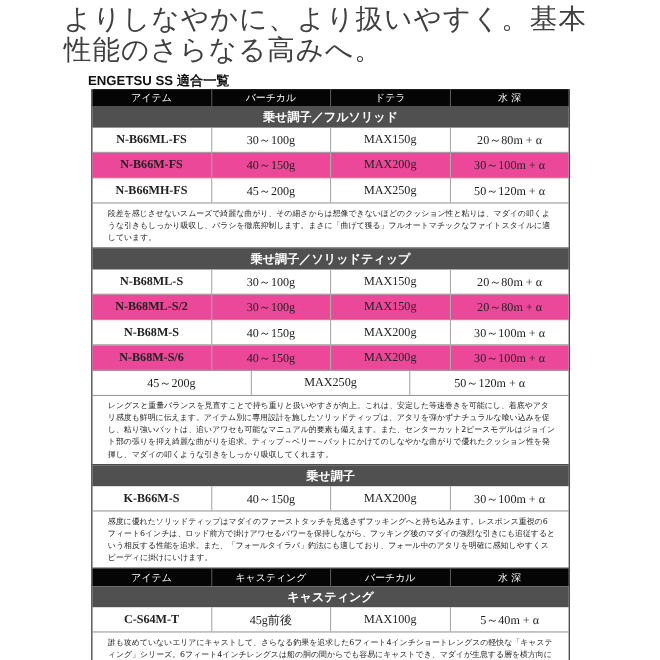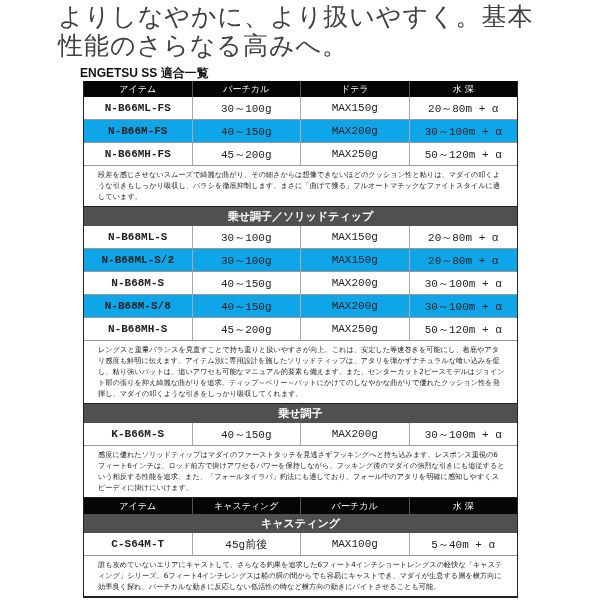--- a/index.html
+++ b/index.html
@@ -1,44 +1,45 @@
 <!DOCTYPE html>
 <html><head>
   <meta charset="utf-8">
   <style>
     html, body { margin:0; padding:0; background:#ffffff; }
     body { width:600px; height:600px; position:relative; overflow:hidden; font-family:"DejaVu Sans", sans-serif; color:#222; }
     .headline { position:absolute; left:58px; top:2px; width:480px; font-family:"DejaVu Serif", serif; font-size:25px; line-height:29px; color:#404040; letter-spacing:1px; }
     .subtitle { position:absolute; left:80px; top:65px; font-family:"Liberation Sans", sans-serif; font-weight:bold; font-size:12px; color:#111; }
     .table { position:absolute; left:83px; top:81px; width:433px; border:1px solid #222; border-top:none; }
     .row { display:flex; height:22px; border-bottom:1px solid #999; }
-    .row .c { flex:1; display:flex; align-items:center; justify-content:center; font-family:Liberation Mono, monospace; font-size:11px; color:#222; border-right:1px solid #aaa; }
+    .row .c { flex:1; display:flex; align-items:center; justify-content:center; font-family:Liberation Serif, serif; font-size:11px; color:#222; border-right:1px solid #aaa; }
     .row .c:last-child { border-right:none; }
     .row .c.item { font-weight:bold; }
-    .row.alt { background:#0ea5e9; }
+    .row.alt { background:#ec4899; }
     .hdr { display:flex; height:16px; background:#050505; }
     .hdr .c { flex:1; display:flex; align-items:center; justify-content:center; color:#fff; font-size:9px; border-right:1px solid #555; }
     .hdr .c:last-child { border-right:none; }
     .sec { height:19px; background:#505050; color:#fff; font-size:11px; display:flex; align-items:center; justify-content:center; font-weight:bold; }
     .desc { padding:3px 12px 4px 14px; font-size:7.2px; line-height:11px; color:#222; border-bottom:1px solid #222; }
   </style>
 </head>
 <body>
 
 <div class="headline">よりしなやかに、より扱いやすく。基本性能のさらなる高みへ。</div>
 <div class="subtitle">ENGETSU SS 適合一覧</div>
 
 <div class="table">
   <div class="hdr">
     <div class="c">アイテム</div>
     <div class="c">バーチカル</div>
     <div class="c">ドテラ</div>
     <div class="c">水 深</div>
   </div>
 
+  <div class="sec">乗せ調子／フルソリッド</div>
   <div class="row">
     <div class="c item">N-B66ML-FS</div>
     <div class="c">30～100g</div>
     <div class="c">MAX150g</div>
     <div class="c">20～80m + α</div>
   </div>
   <div class="row alt">
     <div class="c item">N-B66M-FS</div>
     <div class="c">40～150g</div>
     <div class="c">MAX200g</div>
@@ -65,27 +66,26 @@
     <div class="c">MAX150g</div>
     <div class="c">20～80m + α</div>
   </div>
   <div class="row">
     <div class="c item">N-B68M-S</div>
     <div class="c">40～150g</div>
     <div class="c">MAX200g</div>
     <div class="c">30～100m + α</div>
   </div>
   <div class="row alt">
-    <div class="c item">N-B68M-S/8</div>
+    <div class="c item">N-B68M-S/6</div>
     <div class="c">40～150g</div>
     <div class="c">MAX200g</div>
     <div class="c">30～100m + α</div>
   </div>
   <div class="row">
-    <div class="c item">N-B68MH-S</div>
     <div class="c">45～200g</div>
     <div class="c">MAX250g</div>
     <div class="c">50～120m + α</div>
   </div>
   <div class="desc">レングスと重量バランスを見直すことで持ち重りと扱いやすさが向上。これは、安定した等速巻きを可能にし、着底やアタリ感度も鮮明に伝えます。アイテム別に専用設計を施したソリッドティップは、アタリを弾かずナチュラルな喰い込みを促し、粘り強いバットは、追いアワセも可能なマニュアル的要素も備えます。また、センターカット2ピースモデルはジョイント部の張りを抑え綺麗な曲がりを追求。ティップ～ベリー～バットにかけてのしなやかな曲がりで優れたクッション性を発揮し、マダイの叩くような引きをしっかり吸収してくれます。</div>
 
   <div class="sec">乗せ調子</div>
   <div class="row">
     <div class="c item">K-B66M-S</div>
     <div class="c">40～150g</div>

